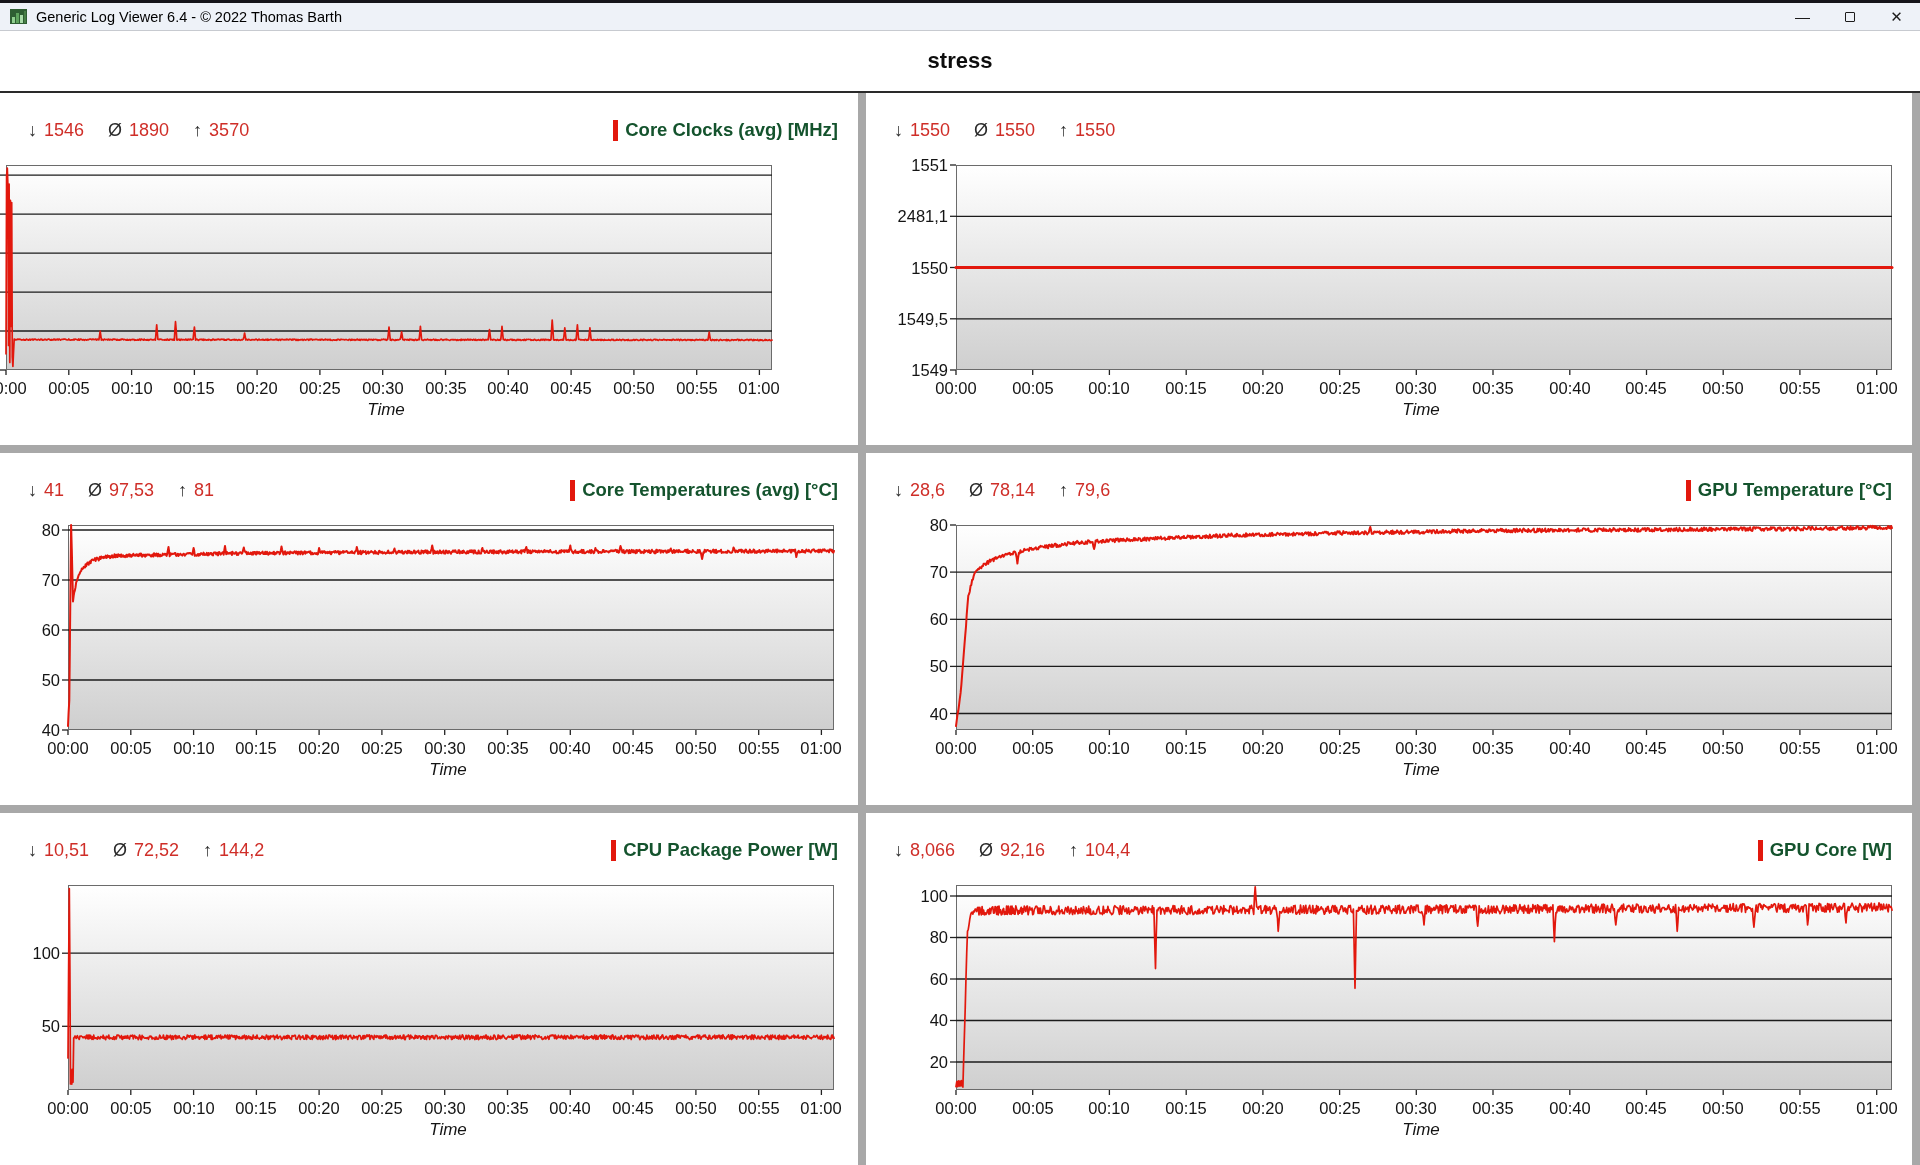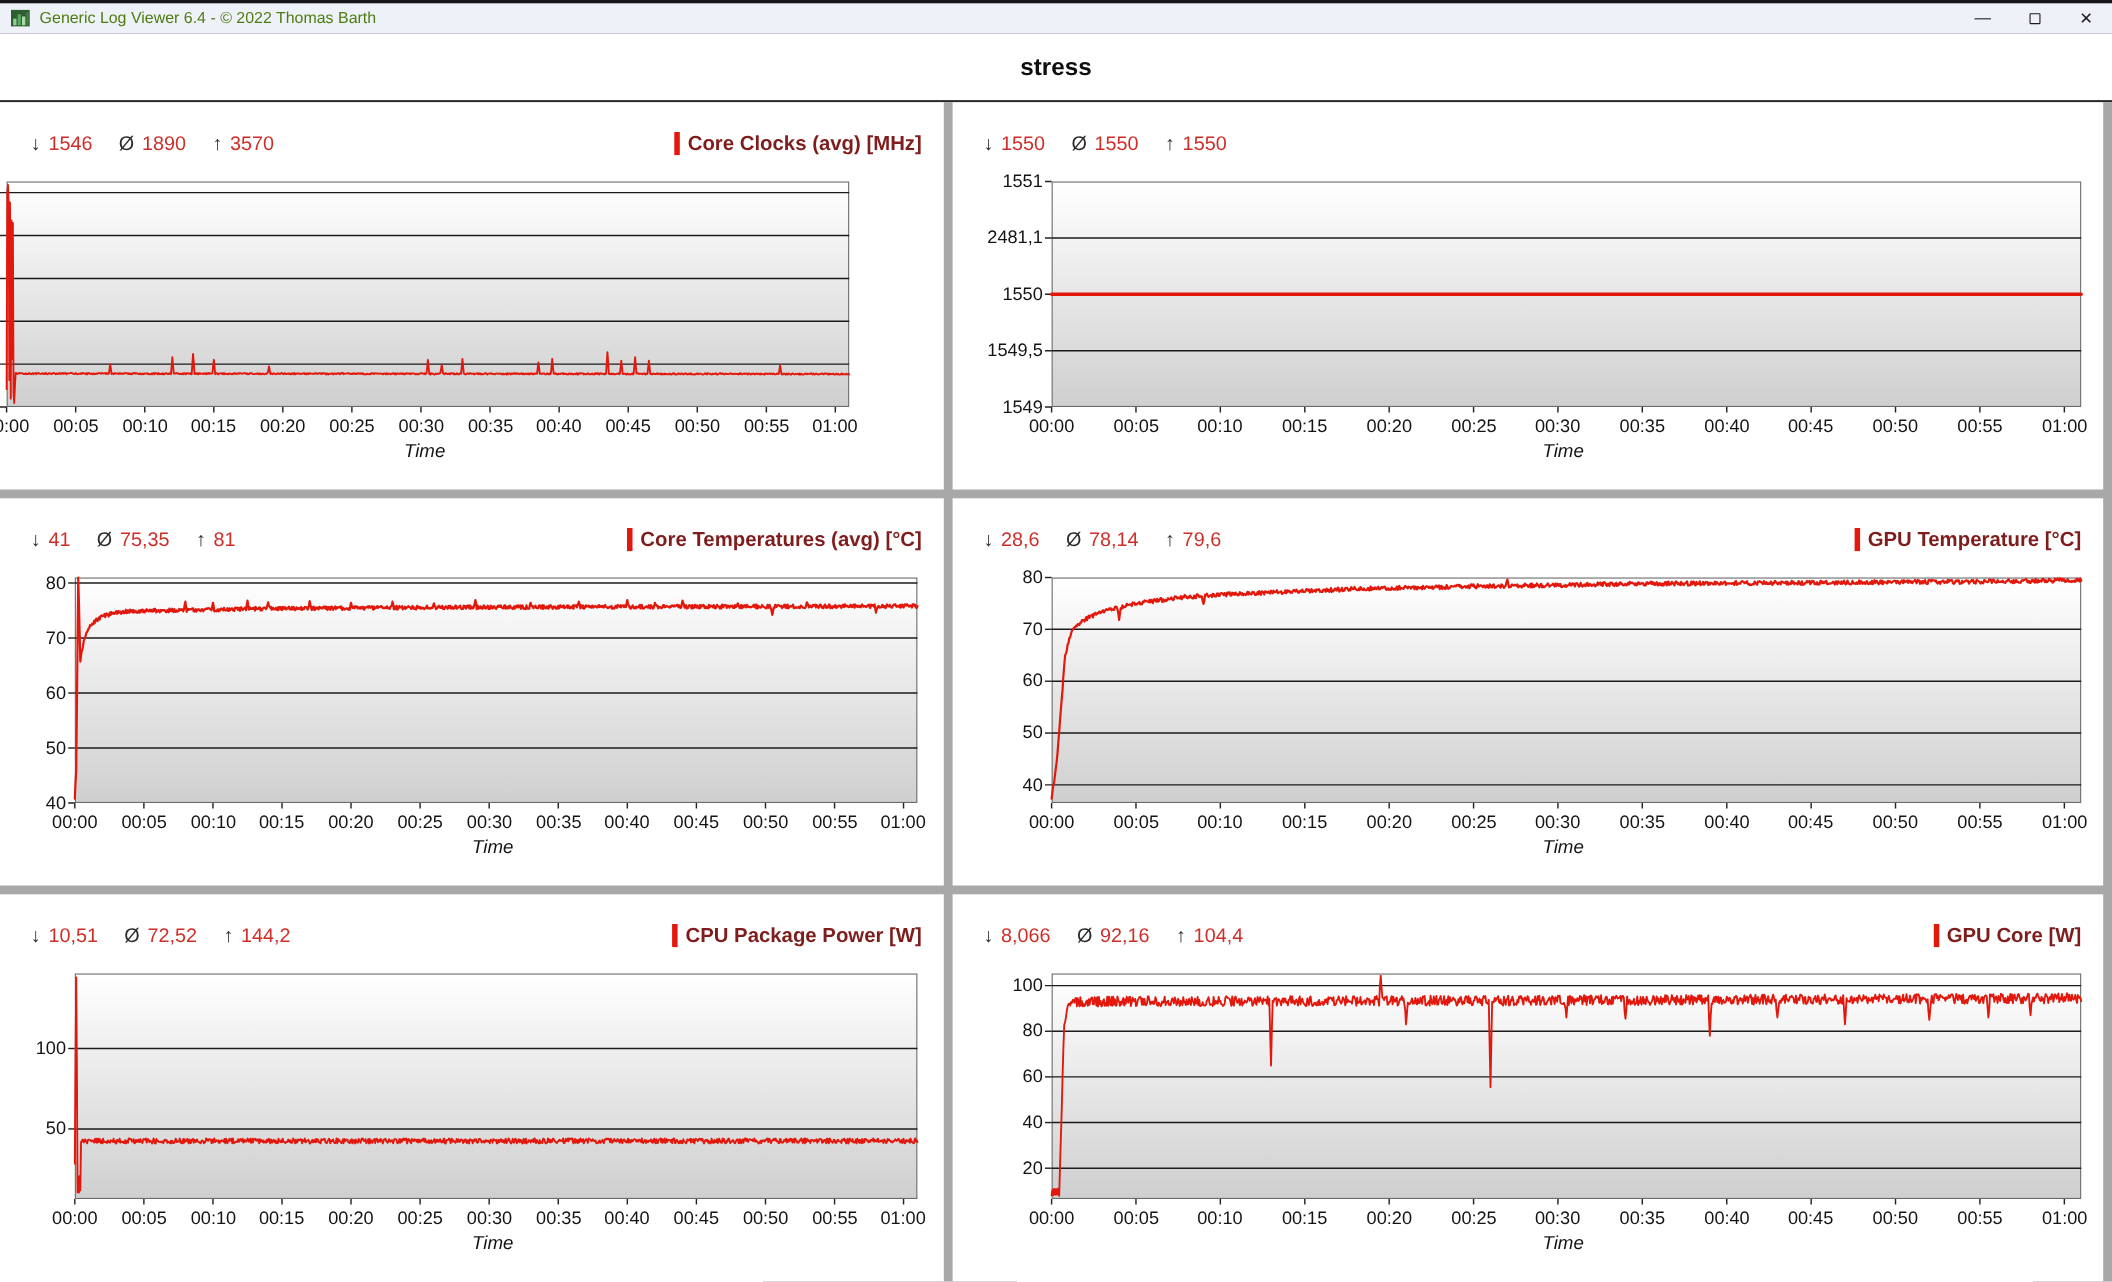--- a/index.html
+++ b/index.html
@@ -8,21 +8,21 @@
     width:1920px; height:1165px; position:relative; overflow:hidden;
     background:#ffffff; font-family:"Liberation Sans", sans-serif; color:#111;
   }
   
   .titlebar {
     position:absolute; top:0; left:0; width:1920px; height:31px;
     background:#eef2f8; border-top:3px solid #15151a; border-bottom:1px solid #c7cad0;
     display:flex; align-items:center;
   }
   .appicon { margin-left:10px; width:17px; height:15px; flex:0 0 auto; }
-  .apptitle { margin-left:9px; font-size:14.5px; color:#4d7c0f; }
+  .apptitle { margin-left:9px; font-size:14.5px; color:#000000; }
   .winbtns { margin-left:auto; display:flex; height:100%; }
   .wbtn { width:47px; height:100%; display:flex; align-items:center; justify-content:center;
           font-size:15px; color:#1c1c1c; cursor:default; }
   .maxbox { width:10px; height:10px; border:1.4px solid #1c1c1c; border-radius:1px; display:block; }
   
   .appheader {
     position:absolute; top:31px; left:0; width:1920px; height:62px; background:#fff;
     border-bottom:2px solid #2a2a2a;
     display:flex; align-items:center; justify-content:center;
     font-size:22px; font-weight:bold; color:#0d0d0d;
@@ -37,21 +37,21 @@
   .panel { background:#ffffff; overflow:hidden; }
   .phead {
     display:flex; align-items:center; justify-content:space-between;
     padding:22px 20px 0 28px; height:52px;
   }
   .stats { display:flex; align-items:center; font-size:18px; white-space:nowrap; }
   .stats .sym { color:#2b2b2b; margin-right:7px; }
   .stats .val { color:#cf2e28; margin-right:24px; }
   .ptitle { display:flex; align-items:center; min-width:0; }
   .marker { width:5px; height:21px; background:#e2180d; margin-right:7px; flex:0 0 auto; }
-  .ttext { font-size:18.5px; font-weight:bold; color:#7f1d1d; white-space:nowrap; }
+  .ttext { font-size:18.5px; font-weight:bold; color:#14532d; white-space:nowrap; }
   .plotzone { margin-top:20px; }
   .plotwrap { display:flex; }
   .ygutter { position:relative; flex:0 0 auto; }
   .ylab { position:absolute; right:2px; font-size:16.5px; color:#141414; line-height:20px; white-space:nowrap; }
   .plotcol { flex:0 0 auto; }
   .xrow { position:relative; height:24px; }
   .xlab { position:absolute; top:3px; transform:translateX(-50%); font-size:16.5px; color:#141414; white-space:nowrap; }
   .timerow { text-align:center; font-size:17px; font-style:italic; color:#141414; height:24px; }
   svg { display:block; overflow:visible; }
 </style>
@@ -235,21 +235,21 @@
      </div>
       </div>
   </div>
 
   <div class="panel">
     <div class="phead">
       <div class="stats">
         <span class="sym">↓</span>
           <span class="val">41</span>
         <span class="sym">Ø</span>
-          <span class="val">75,35</span>
+          <span class="val">97,53</span>
         <span class="sym">↑</span>
           <span class="val">81</span>
       </div>
       <div class="ptitle">
         <span class="marker"></span>
         <span class="ttext">Core Temperatures (avg) [°C]</span>
       </div>
     </div>
     <div class="plotzone">
         <div class="plotwrap">

